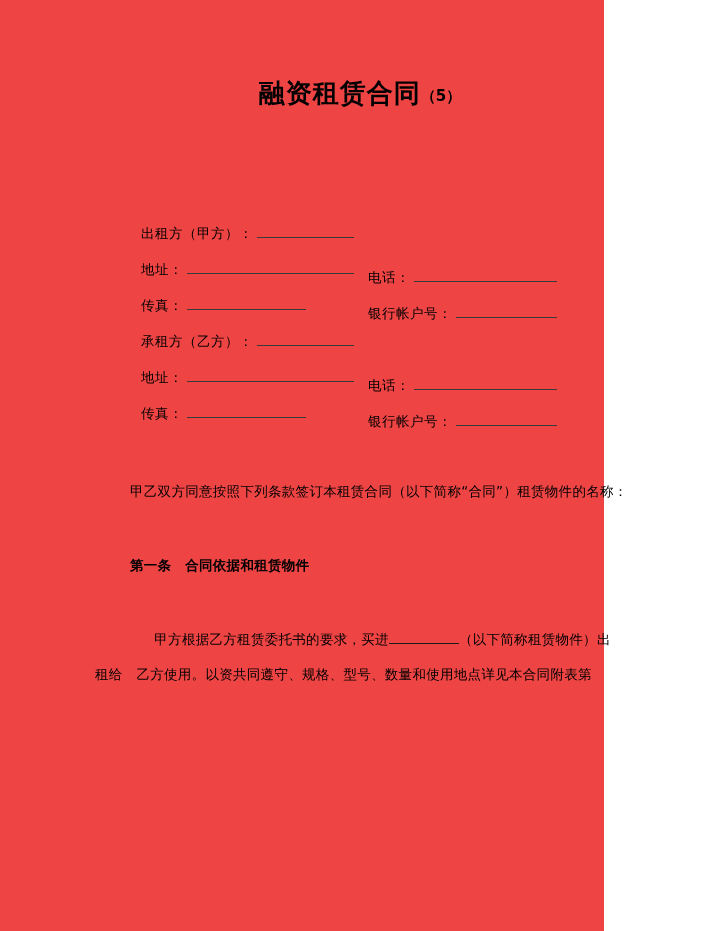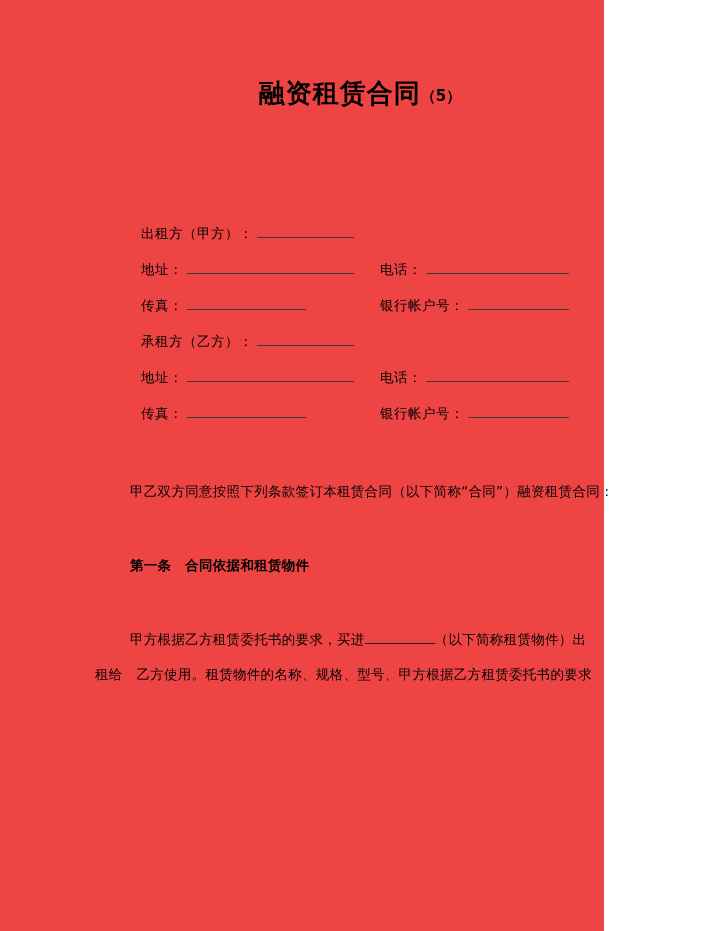--- a/index.html
+++ b/index.html
@@ -70,21 +70,21 @@
   .blank {
     display: inline-block;
     vertical-align: baseline;
     border-bottom: 1.4px solid #3a3a3a;
     height: 15px;
     margin-left: 4px;
   }
 
   
   .col-left  { left: 130px; margin-left: 11px; }
-  .col-right { left: 380px; }
+  .col-right { left: 368px; margin-top: 8px; }
 
   
   .w-party  { width: 97px; }
   .w-addr   { width: 167px; }
   .w-fax    { width: 119px; }
   .w-tel    { width: 143px; }
   .w-bank   { width: 101px; }
 
   
   .para {
@@ -107,20 +107,21 @@
     font-size: 13.5px;
     line-height: 35px;
     letter-spacing: 0.3px;
   }
   .body-para .line {
     white-space: nowrap;
     height: 35px;
   }
   .body-para .line-indent {
     padding-left: 35px;
+    text-align: center;
   }
   .inline-blank {
     display: inline-block;
     vertical-align: baseline;
     border-bottom: 1.4px solid #1a1a1a;
     height: 14px;
     width: 70px;
   }
   .sp { display: inline-block; width: 9px; }
   .sp-wide { display: inline-block; width: 14px; }
@@ -180,25 +181,25 @@
       <div class="fld col-left">
         <span class="fld-label">传真：</span><span class="blank w-fax"></span>
       </div>
       <div class="fld col-right">
         <span class="fld-label">银行帐户号：</span><span class="blank w-bank"></span>
       </div>
     </div>
 
   </div>
 
-  <div class="para para-intro">甲乙双方同意按照下列条款签订本租赁合同（以下简称“合同”）融资租赁合同：</div>
+  <div class="para para-intro">甲乙双方同意按照下列条款签订本租赁合同（以下简称“合同”）租赁物件的名称：</div>
 
   <div class="para clause-head clause-1">第一条　合同依据和租赁物件</div>
 
   <div class="body-para">
     <div class="line line-indent">
       <span>甲方根据乙方租赁委托书的要求，买进</span><span class="inline-blank"></span><span>（以下简称租赁物件）出</span>
     </div>
-    <div class="line">租给　乙方使用。租赁物件的名称、规格、型号、甲方根据乙方租赁委托书的要求</div>
+    <div class="line">租给　乙方使用。以资共同遵守、规格、型号、数量和使用地点详见本合同附表第</div>
   </div>
 
 
 </div>
 
 </body></html>

